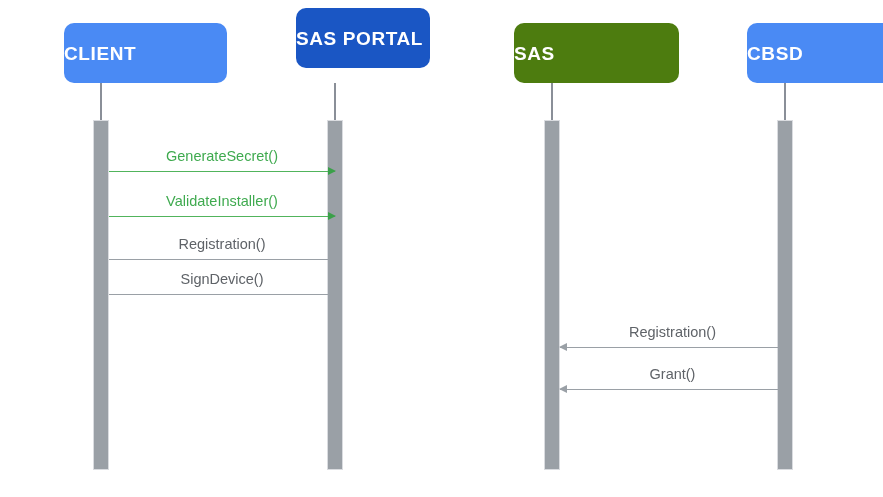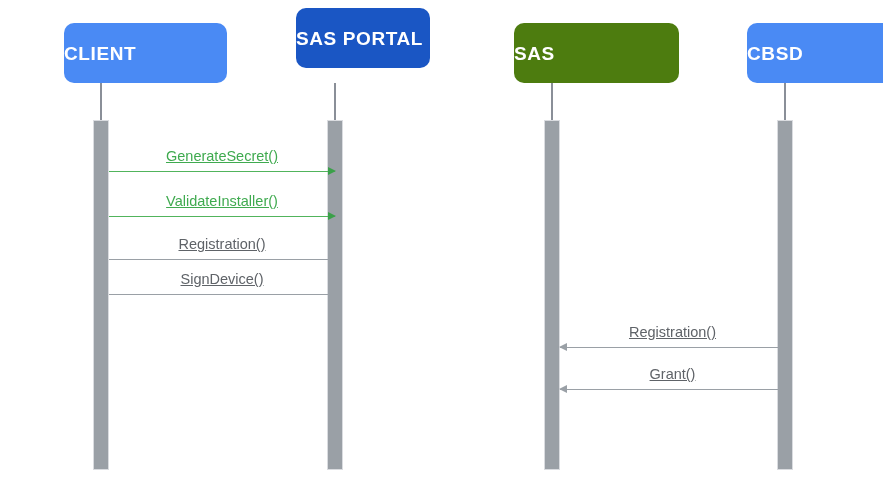--- a/index.html
+++ b/index.html
@@ -92,21 +92,20 @@
   .msg .mlabel {
     position: absolute;
     left: 0;
     width: 100%;
     bottom: 6px;
     text-align: center;
     font-size: 14.5px;
     color: #5f6368;
     white-space: nowrap;
     line-height: 1.1;
-    text-decoration: underline;
   }
   .msg.green .mlabel {
     color: #3faa4f;
   }
 </style>
 </head>
 <body>
 
 <div id="canvas">
   <div id="participants-layer">

